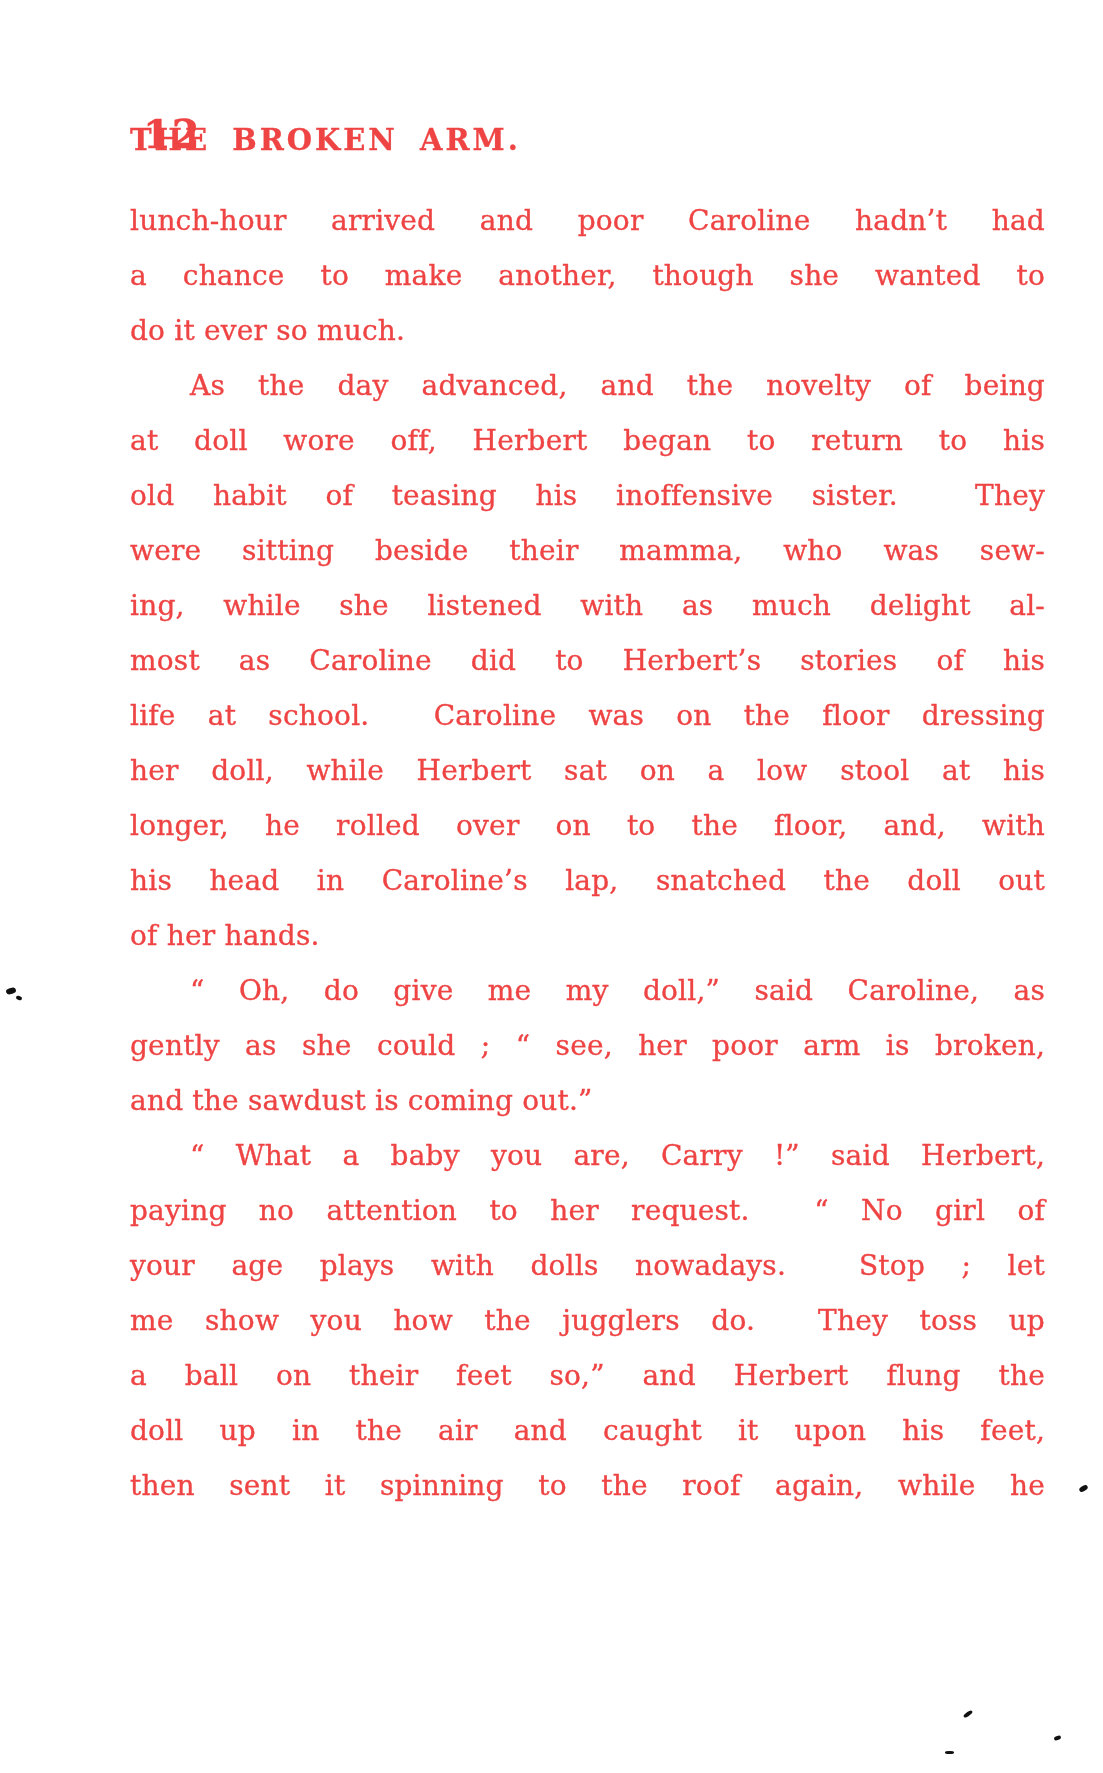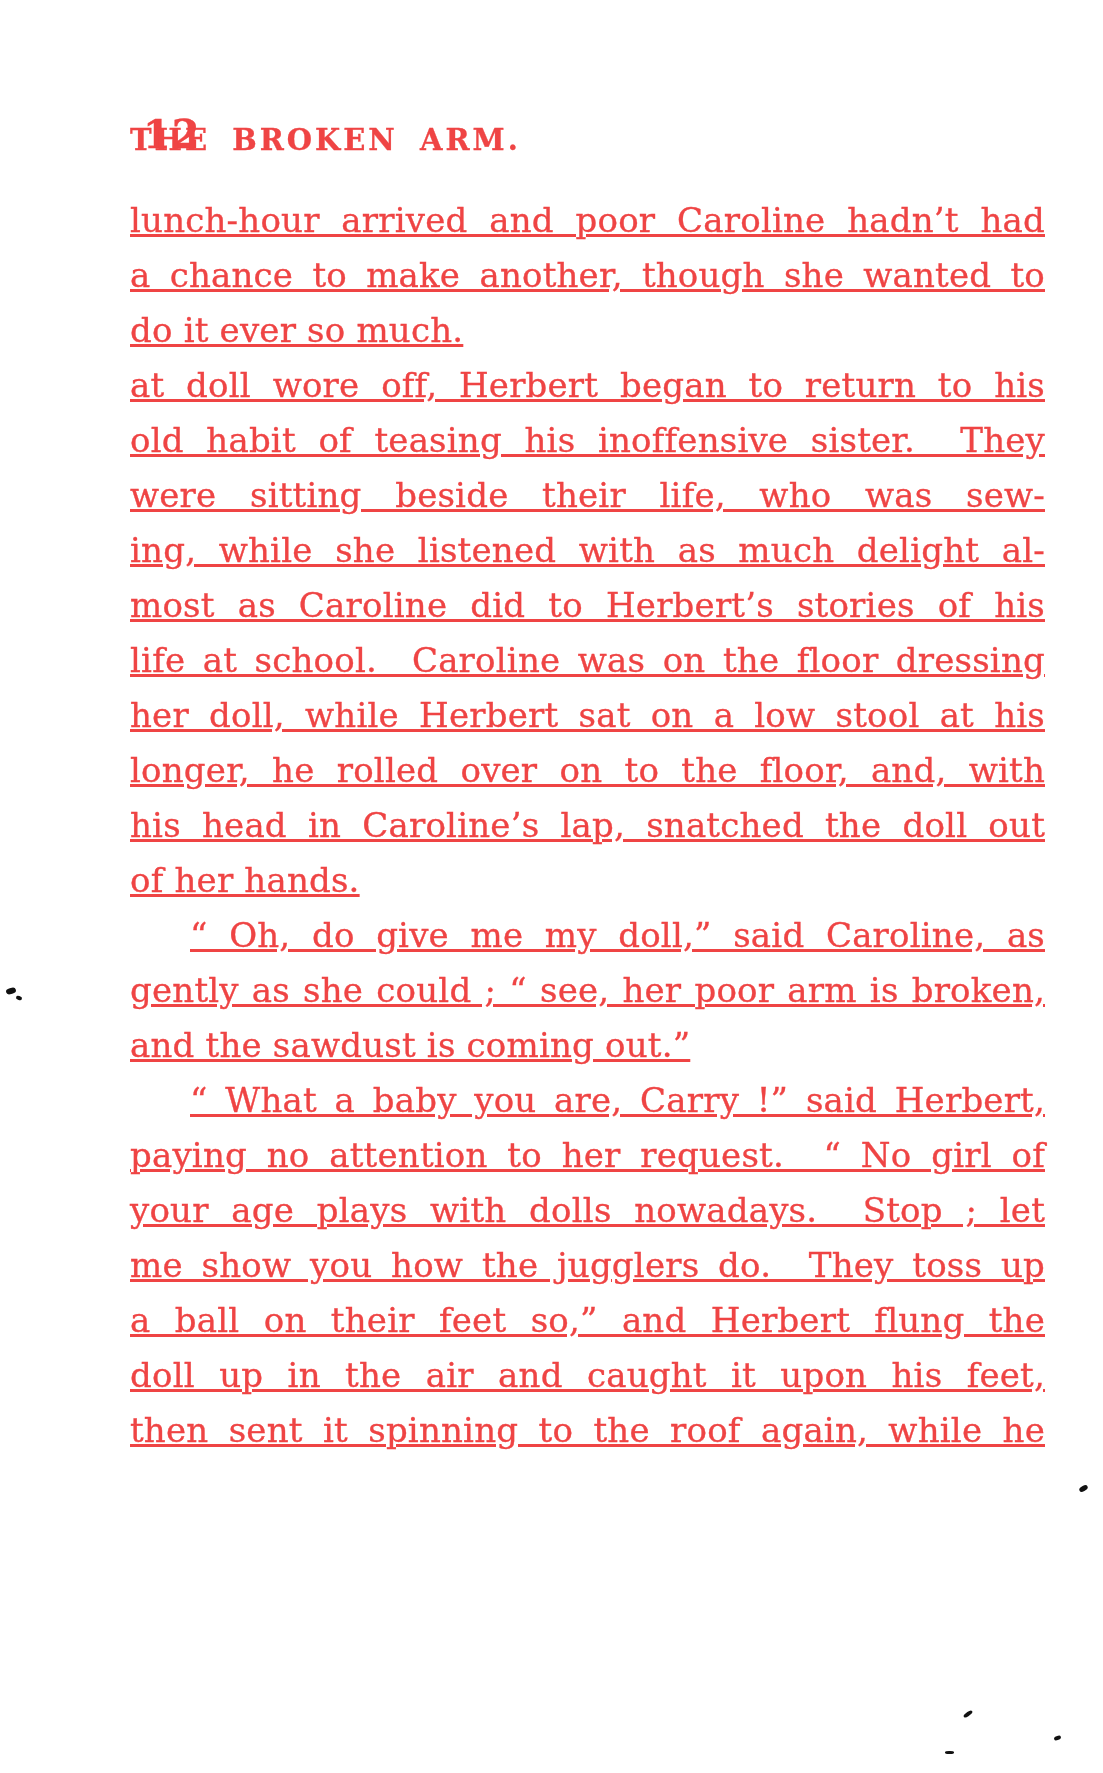--- a/index.html
+++ b/index.html
@@ -43,28 +43,27 @@
     -webkit-text-stroke: 0.3px currentColor;
   }
   
   .text-body {
     position: absolute;
     left: 130px;
     top: 193px;
     width: 915px;
   }
   .line {
-    font-size: 34px;
+    font-size: 28px;
     line-height: 55px;
     text-align: justify;
     text-align-last: justify;
     letter-spacing: 0.2px;
     -webkit-text-stroke: 0.35px currentColor;
     white-space: normal;
-    text-decoration: underline;
   }
   .line.para-last {
     text-align-last: left;
   }
   .line.indent {
     text-indent: 60px;
   }
   
   .speck {
     position: absolute;
@@ -78,23 +77,24 @@
 <div class="page">
   <div>
     <span class="pagenum">12</span>
     <div class="running-title">THE BROKEN ARM.</div>
   </div>
 
   <div class="text-body" id="text-body">
       <div class="line">lunch-hour arrived and poor Caroline hadn’t had</div>
       <div class="line">a chance to make another, though she wanted to</div>
       <div class="line para-last">do it ever so much.</div>
+      <div class="line indent">As the day advanced, and the novelty of being</div>
       <div class="line">at doll wore off, Herbert began to return to his</div>
       <div class="line">old habit of teasing his inoffensive sister.&nbsp; They</div>
-      <div class="line">were sitting beside their life, who was sew-</div>
+      <div class="line">were sitting beside their mamma, who was sew-</div>
       <div class="line">ing, while she listened with as much delight al-</div>
       <div class="line">most as Caroline did to Herbert’s stories of his</div>
       <div class="line">life at school.&nbsp; Caroline was on the floor dressing</div>
       <div class="line">her doll, while Herbert sat on a low stool at his</div>
       <div class="line">longer, he rolled over on to the floor, and, with</div>
       <div class="line">his head in Caroline’s lap, snatched the doll out</div>
       <div class="line para-last">of her hands.</div>
       <div class="line indent">“ Oh, do give me my doll,” said Caroline, as</div>
       <div class="line">gently as she could ; “ see, her poor arm is broken,</div>
       <div class="line para-last">and the sawdust is coming out.”</div>

